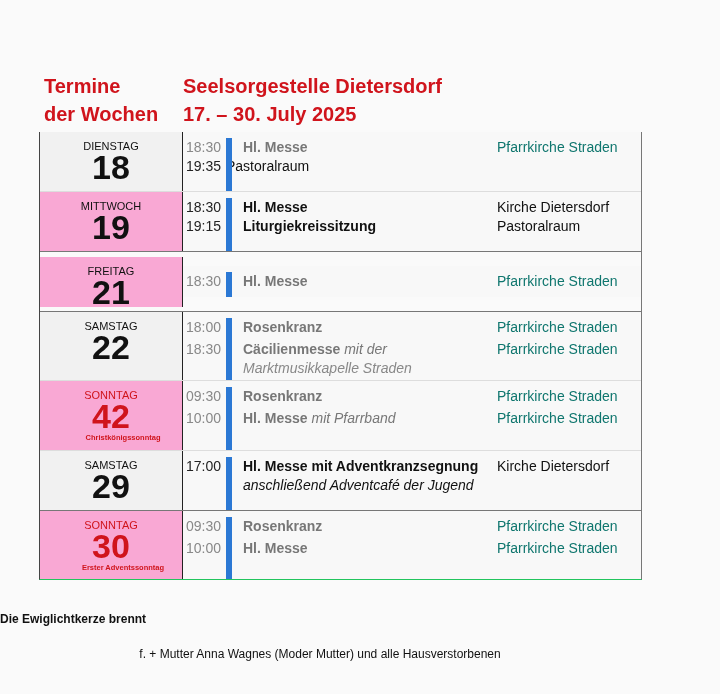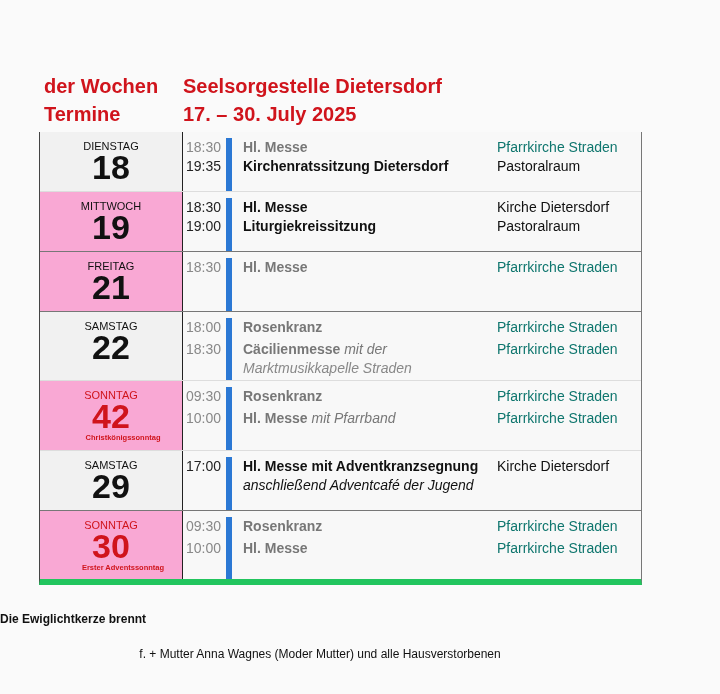--- a/index.html
+++ b/index.html
@@ -1,20 +1,20 @@
 <!DOCTYPE html>
 <html><head>
 <meta charset="utf-8">
 <style>
   html, body { margin:0; padding:0; }
   body { width:720px; height:694px; background:#fafafa; position:relative; overflow:hidden; font-family:"Liberation Sans", sans-serif; }
   .hdr { position:absolute; font-weight:bold; color:#d0141c; font-size:20px; line-height:28px; }
   .hdr-left { left:44px; top:72px; }
   .hdr-right { left:183px; top:72px; }
-  .tbl { position:absolute; left:39px; top:132px; width:601px; border-left:1px solid #444; border-right:1px solid #777; border-bottom:6px solid #22c55e; }
+  .tbl { position:absolute; left:39px; top:132px; width:601px; border-left:1px solid #444; border-right:1px solid #777; border-bottom:1px solid #22c55e; }
   .row { display:flex; position:relative; border-top:1px solid #ddd; }
   .row.strong { border-top:1px solid #777; }
   .row:first-child { border-top:none; }
   .day { width:142px; flex:none; border-right:1px solid #222; text-align:center; position:relative; }
   .day.light { background:#f1f1f1; }
   .day.dark { background:#f9a8d4; }
   .dname { font-size:11px; margin-top:8px; line-height:12px; color:#111; }
   .dnum { font-size:34px; font-weight:bold; line-height:30px; color:#111; }
   .day.sun .dname, .day.sun .dnum { color:#d0141c; }
   .dnote { font-size:7.5px; font-weight:bold; color:#d0141c; margin-top:2px; line-height:10px;padding-left:24px; }
@@ -31,22 +31,22 @@
   .sub.g { color:#888; }
   .loc { color:#111; flex:none; }
   .loc.g { color:#0f766e; }
   .foot1 { position:absolute; left:0; width:640px; top:612px; font-size:12px; font-weight:bold; color:#111; }
   .foot2 { position:absolute; left:0; width:640px; top:647px; text-align:center; font-size:12px; color:#111; }
 </style>
 </head>
 <body>
 
 <div class="hdr hdr-left">
+  <div>Termine</div>
   <div>der Wochen</div>
-  <div>Termine</div>
 </div>
 <div class="hdr hdr-right">
   <div>Seelsorgestelle Dietersdorf</div>
   <div>17. – 30. July 2025</div>
 </div>
 
 <div class="tbl">
 
   <div class="row" style="height:59px;">
     <div class="day light">
@@ -55,47 +55,46 @@
     </div>
     <div class="ev">
       <div class="bar"></div>
       <div class="line tight">
         <span class="time g">18:30</span>
         <span class="title g">Hl. Messe</span>
         <span class="loc g">Pfarrkirche Straden</span>
       </div>
       <div class="line tight">
         <span class="time">19:35</span>
-        <span class="title">Kirchenratssitzung Dietersdorf</span>
         <span class="loc">Pastoralraum</span>
       </div>
     </div>
   </div>
 
   <div class="row" style="height:59px;">
     <div class="day dark">
       <div class="dname">MITTWOCH</div>
       <div class="dnum">19</div>
     </div>
     <div class="ev">
       <div class="bar"></div>
       <div class="line tight">
         <span class="time">18:30</span>
         <span class="title">Hl. Messe</span>
         <span class="loc">Kirche Dietersdorf</span>
       </div>
       <div class="line tight">
-        <span class="time">19:00</span>
+        <span class="time">19:15</span>
         <span class="title">Liturgiekreissitzung</span>
         <span class="loc">Pastoralraum</span>
       </div>
     </div>
   </div>
 
-  <div class="row strong" style="height:59px;">
+  <div class="row strong" style="height:59px;align-items:center;">
     <div class="day dark">
       <div class="dname">FREITAG</div>
       <div class="dnum">21</div>
     </div>
     <div class="ev">
       <div class="bar"></div>
       <div class="line tight">
         <span class="time g">18:30</span>
         <span class="title g">Hl. Messe</span>
         <span class="loc g">Pfarrkirche Straden</span>

